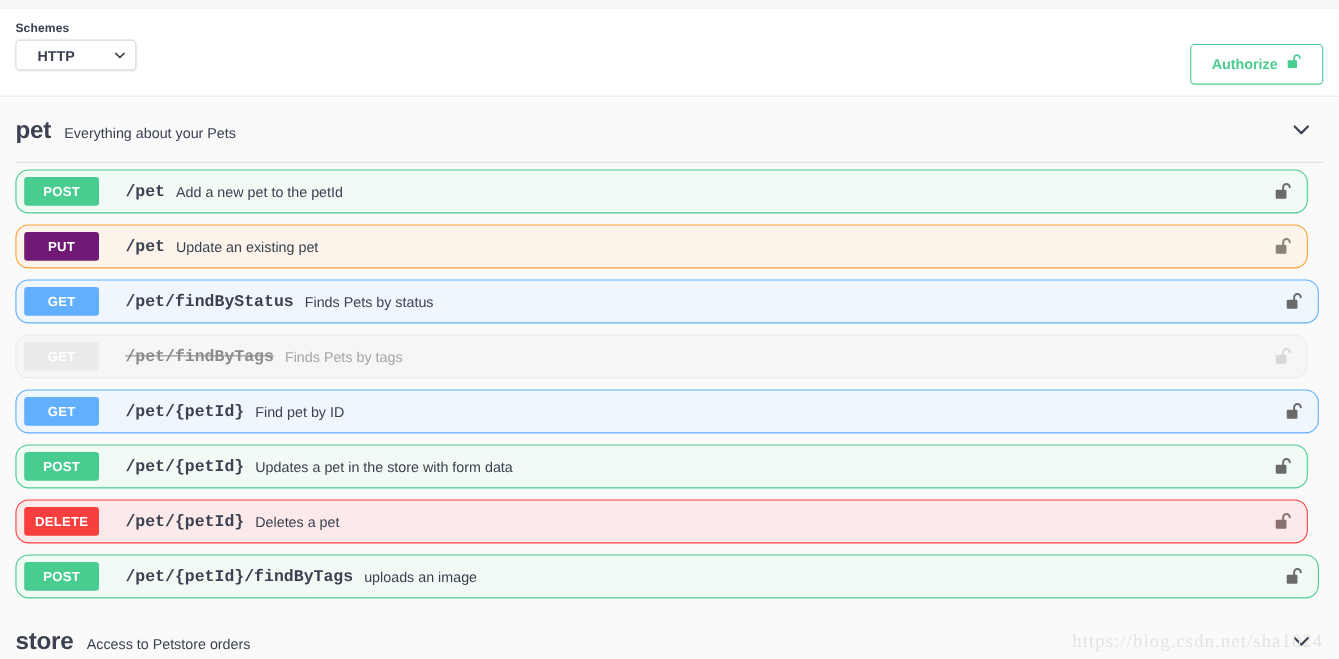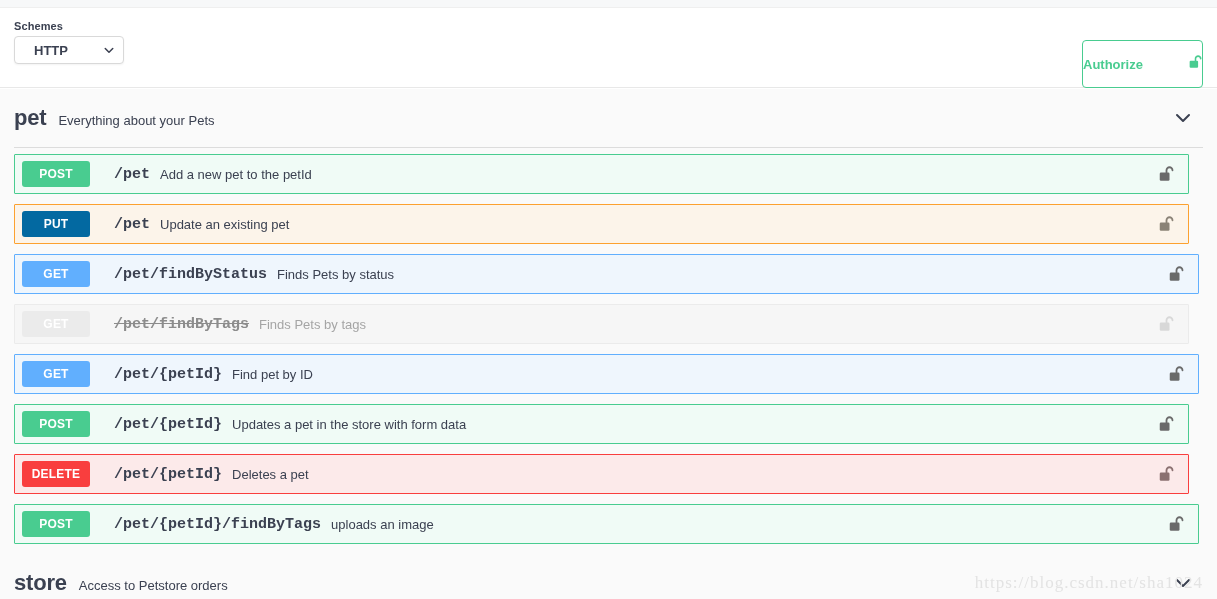--- a/index.html
+++ b/index.html
@@ -47,24 +47,24 @@
   }
   .schemes-value {
     font-size: 13px; font-weight: 700; color: #3b4151;
     flex: 1;
     padding-left: 11px;
   }
   .chev-sm { width: 12px; height: 12px; color: #3b4151; display:block; }
 
   .authorize-btn {
     position: absolute; right: 14px; top: 32px;
-    width: 121px; height: 48px;
+    width: 121px; height: 37px;
     border: 1px solid #49cc90; border-radius: 4px;
     background: #fff;
-    display: flex; align-items: center; justify-content: space-between;
+    display: flex; align-items: center; justify-content: center;
     gap: 9px;
     cursor: pointer;
   }
   .authorize-label {
     font-size: 13px; font-weight: 700; color: #49cc90;
   }
 
   
   .content {
     position: absolute; top: 89px; left: 0;
@@ -94,21 +94,21 @@
   .tag-rule {
     height: 1px; background: #dcdcdc; margin: 0 14px;
   }
 
   .ops { padding: 6px 14px 0 14px; }
 
   .op-row {
     position: relative;
     height: 40px;
     margin-bottom: 10px;
-    border-radius: 1px;
+    border-radius: 12px;
     display: flex; align-items: center;
     cursor: pointer;
   }
   .op-badge {
     width: 68px; height: 26px;
     margin-left: 7px;
     border-radius: 3px;
     display: flex; align-items: center; justify-content: center;
     font-size: 12px; font-weight: 700; color: #fff;
     letter-spacing: .2px;
@@ -127,21 +127,21 @@
   }
   .op-lock {
     position: absolute; right: 14px; top: 50%; transform: translateY(-50%);
     width: 15px; height: 18px;
   }
 
   
   .m-post { background: #f0fbf6; border: 1px solid #49cc90; }
   .m-post .op-badge { background: #49cc90; }
   .m-put  { background: #fcf4ea; border: 1px solid #fca130; }
-  .m-put  .op-badge { background: #0369a1; }
+  .m-put  .op-badge { background: #701a75; }
   .m-get  { background: #eff6fd; border: 1px solid #61affe; }
   .m-get  .op-badge { background: #61affe; }
   .m-delete { background: #fceaea; border: 1px solid #f93e3e; }
   .m-delete .op-badge { background: #f93e3e; }
 
   .m-deprecated { background: #f6f6f6; border: 1px solid #ebebeb; }
   .m-deprecated .op-badge { background: #ebebeb; color: #ffffff; }
   .m-deprecated .op-path { color: #8c8c8c; text-decoration: line-through; }
   .m-deprecated .op-summary { color: #a5a5a5; }
   .m-deprecated .op-lock { opacity: .32; }

